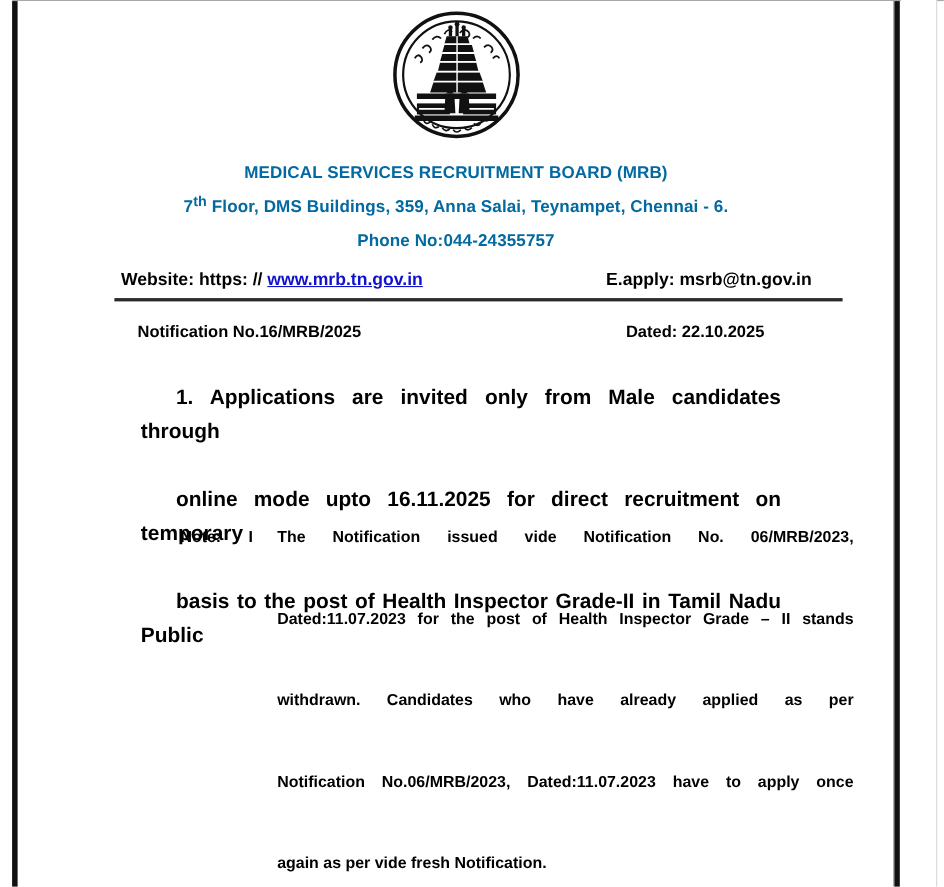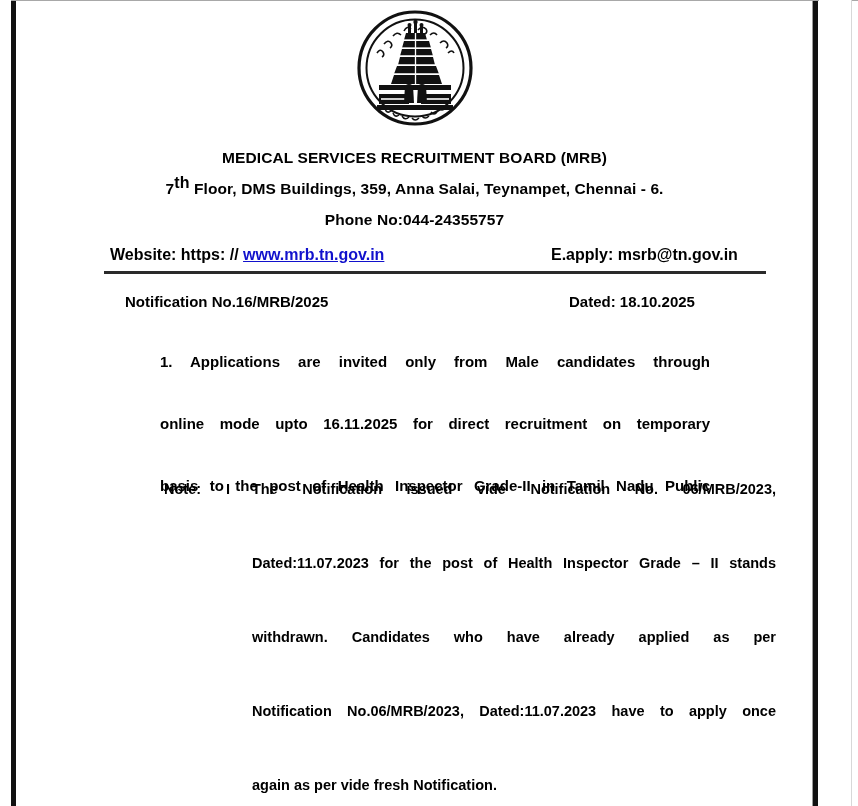--- a/index.html
+++ b/index.html
@@ -93,35 +93,35 @@
   
   .letterhead {
     position: absolute;
     top: 146px;
     left: 0;
     width: 797px;
   }
   .lh-line {
     text-align: center;
     font-weight: bold;
-    color: #000000;
+    color: #0369a1;
     letter-spacing: 0.1px;
   }
   .lh-org {
     font-size: 15.5px;
     line-height: 22px;
     margin-bottom: 9px;
   }
   .lh-addr {
     font-size: 15.5px;
     line-height: 22px;
     margin-bottom: 9px;
   }
   .lh-addr sup {
-    font-size: 16px;
+    font-size: 13px;
     vertical-align: super;
     line-height: 0;
   }
   .lh-phone {
     font-size: 15.5px;
     line-height: 22px;
     margin-bottom: 15px;
   }
 
   .lh-contact {
@@ -181,21 +181,21 @@
   }
 
   
   .body-block {
     position: absolute;
     top: 345px;
     left: 112px;
     width: 582px;
   }
   .para-1 {
-    font-size: 15px;
+    font-size: 19px;
     font-weight: bold;
     line-height: 31px;
     text-align: justify;
     text-justify: inter-word;
     text-indent: 32px;
   }
   .para-1 > span:last-child {
     
   }
 
@@ -343,21 +343,21 @@
       <div class="lh-contact">
         <span class="lh-website"><span>Website: https: // </span><a class="url" href="#">www.mrb.tn.gov.in</a></span>
         <span class="lh-email">E.apply: msrb@tn.gov.in</span>
       </div>
     </div>
 
     <div class="header-rule"></div>
 
     <div class="ref-line">
       <span class="ref-no">Notification No.16/MRB/2025</span>
-      <span class="ref-date">Dated: 18.10.2025</span>
+      <span class="ref-date">Dated: 22.10.2025</span>
     </div>
 
     <div class="body-block">
       <div class="para-1">
         <span class="justified-line">1.  Applications  are  invited  only  from  Male  candidates  through</span>
         <span class="justified-line">online  mode  upto 16.11.2025 for direct recruitment on temporary</span>
         <span class="justified-line">basis to the post of Health Inspector Grade-II in Tamil Nadu Public</span>
       </div>
     </div>
 

